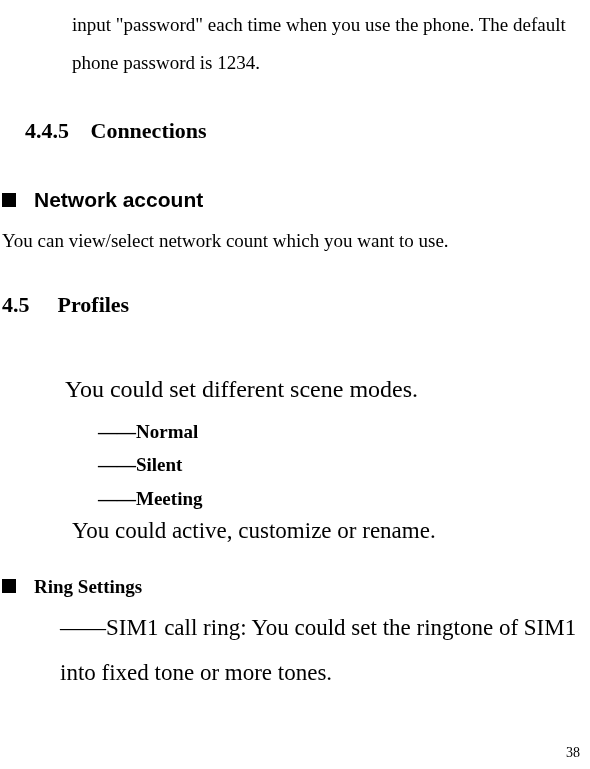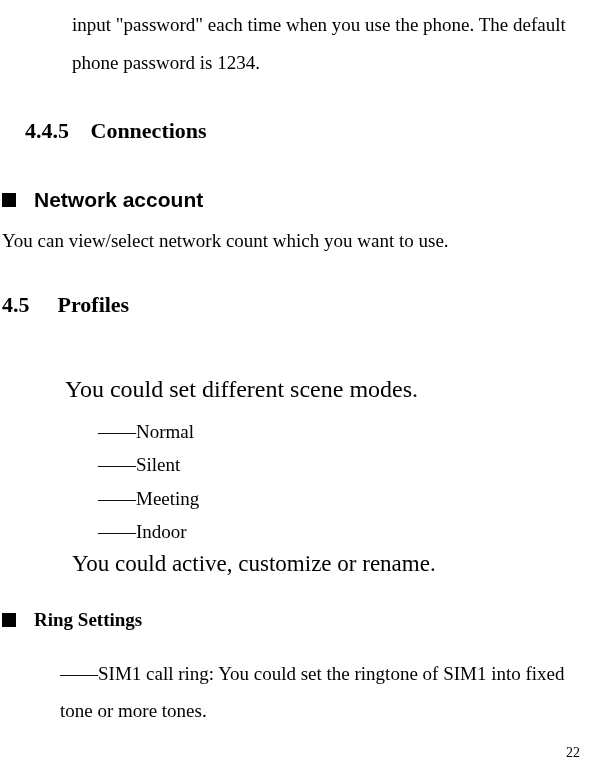--- a/index.html
+++ b/index.html
@@ -72,20 +72,21 @@
     .scene-desc {
       margin-top: 58px;
       margin-left: 65px;
       font-size: 24px;
     }
     .profile-list {
       margin-top: 12px;
       margin-left: 98px;
       font-size: 19px;
       line-height: 1.75;
+      font-weight: bold;
     }
     .active-desc {
       margin-top: 3px;
       margin-left: 72px;
       font-size: 23px;
     }
     .ring-settings {
       margin-top: 32px;
       margin-left: 2px;
       font-weight: bold;
@@ -95,24 +96,24 @@
       display: inline-block;
       width: 14px;
       height: 14px;
       background: #000;
       vertical-align: middle;
       margin-right: 18px;
       position: relative;
       top: -2px;
     }
     .ring-desc {
-      margin-top: 24px;
+      margin-top: 8px;
       margin-left: 60px;
       margin-right: 0;
-      font-size: 19px;
+      font-size: 23px;
       line-height: 1.95;
     }
     .page-number {
       position: absolute;
       bottom: 8px;
       right: 10px;
       font-size: 14px;
     }
   </style>
 </head>
@@ -136,25 +137,24 @@
     <span class="num">4.5</span>
     <span>Profiles</span>
   </h2>
 
   <p class="scene-desc">You could set different scene modes.</p>
 
   <div class="profile-list">
     <div>——Normal</div>
     <div>——Silent</div>
     <div>——Meeting</div>
-    <div>——Indoor</div>
   </div>
 
   <p class="active-desc">You could active, customize or rename.</p>
 
   <h3 class="ring-settings">
     <span class="bullet"></span><span>Ring Settings</span>
   </h3>
 
   <p class="ring-desc">――SIM1 call ring: You could set the ringtone of SIM1 into fixed tone or more tones.</p>
 
-  <div class="page-number">22</div>
+  <div class="page-number">38</div>
 </div>
 
 </body></html>

